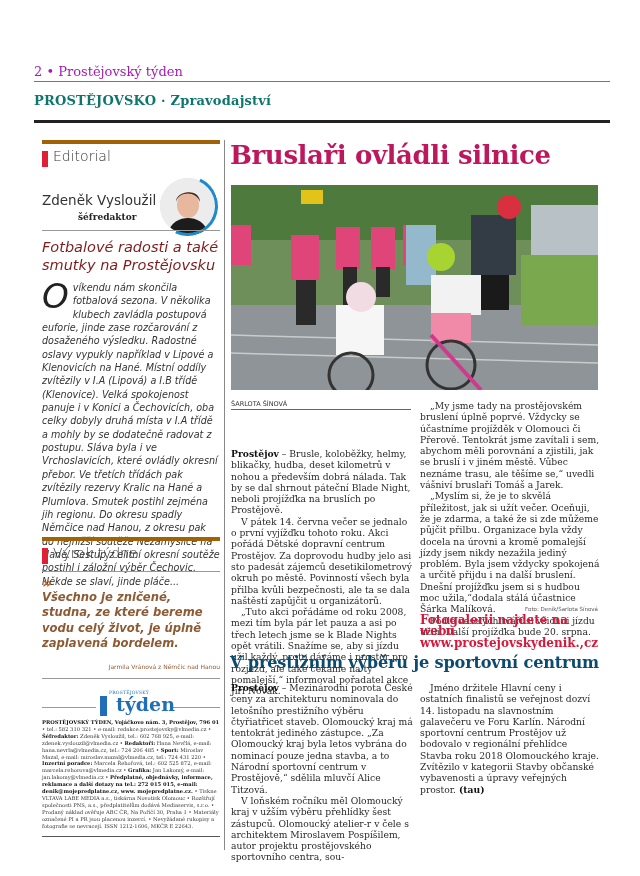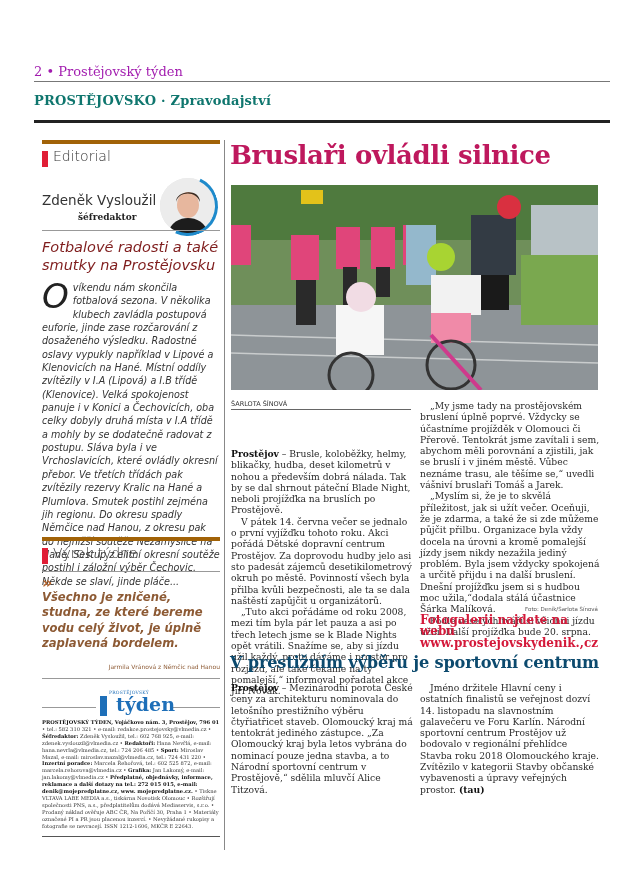--- a/index.html
+++ b/index.html
@@ -175,16 +175,17 @@
 </div>
 <div class="abs photo-credit">Foto: Deník/Šarlota Šínová</div>
 <div class="abs web-promo">
   <div>Fotogalerii najdete na webu</div>
   <div>www.prostejovskydenik.,cz</div>
 </div>
 
 <div class="abs headline2">V prestižním výběru je sportovní centrum</div>
 <div class="abs body colC">
   <p><b>Prostějov</b><span> – Mezinárodní porota České ceny za architekturu nominovala do letošního prestižního výběru čtyřiatřicet staveb. Olomoucký kraj má tentokrát jediného zástupce. „Za Olomoucký kraj byla letos vybrána do nominací pouze jedna stavba, a to Národní sportovní centrum v Prostějově,“ sdělila mluvčí Alice Titzová.</span></p>
+  <p class="ind">V loňském ročníku měl Olomoucký kraj v užším výběru přehlídky šest zástupců. Olomoucký atelier-r v čele s architektem Miroslavem Pospíšilem, autor projektu prostějovského sportovního centra, sou-</p>
 </div>
 <div class="abs body colD">
   <p class="ind"><span>Jméno držitele Hlavní ceny i ostatních finalistů se veřejnost dozví 14. listopadu na slavnostním galavečeru ve Foru Karlín. Národní sportovní centrum Prostějov už bodovalo v regionální přehlídce Stavba roku 2018 Olomouckého kraje. Zvítězilo v kategorii Stavby občanské vybavenosti a úpravy veřejných prostor. </span><b>(tau)</b></p>
 </div>
 
 </body></html>

